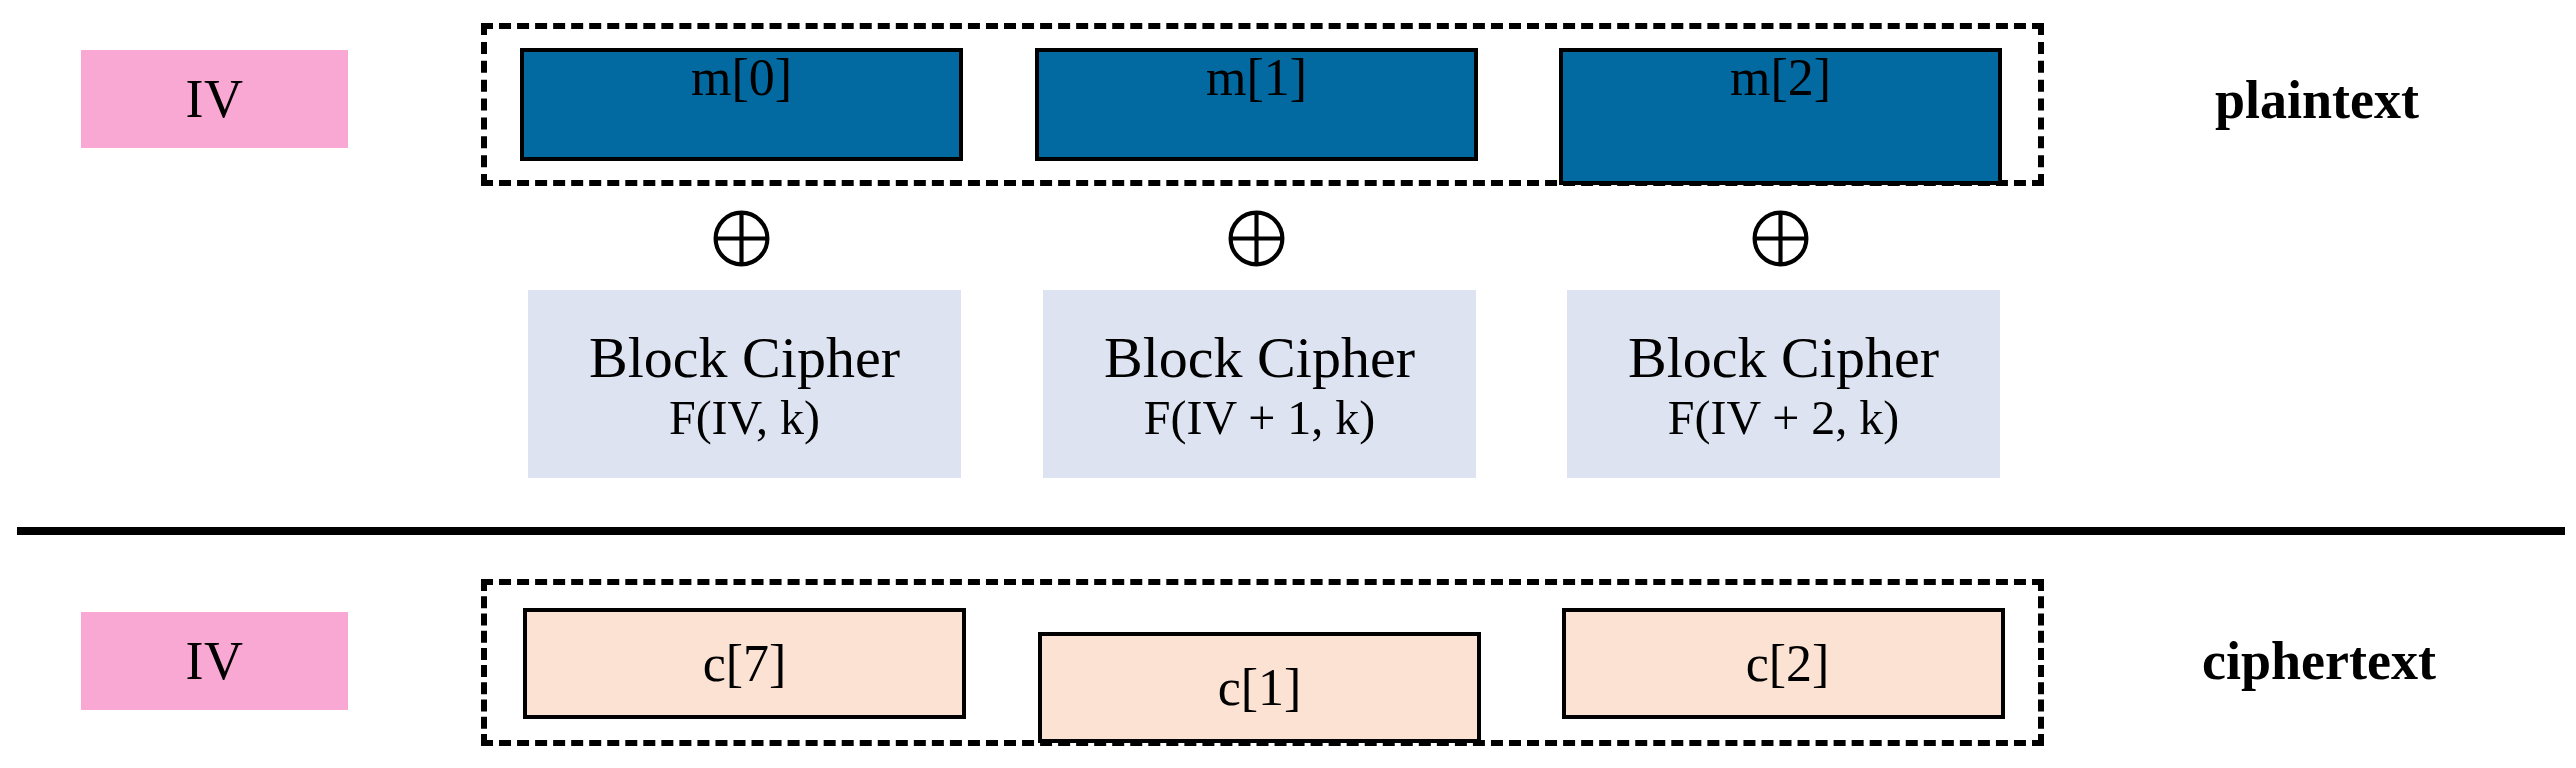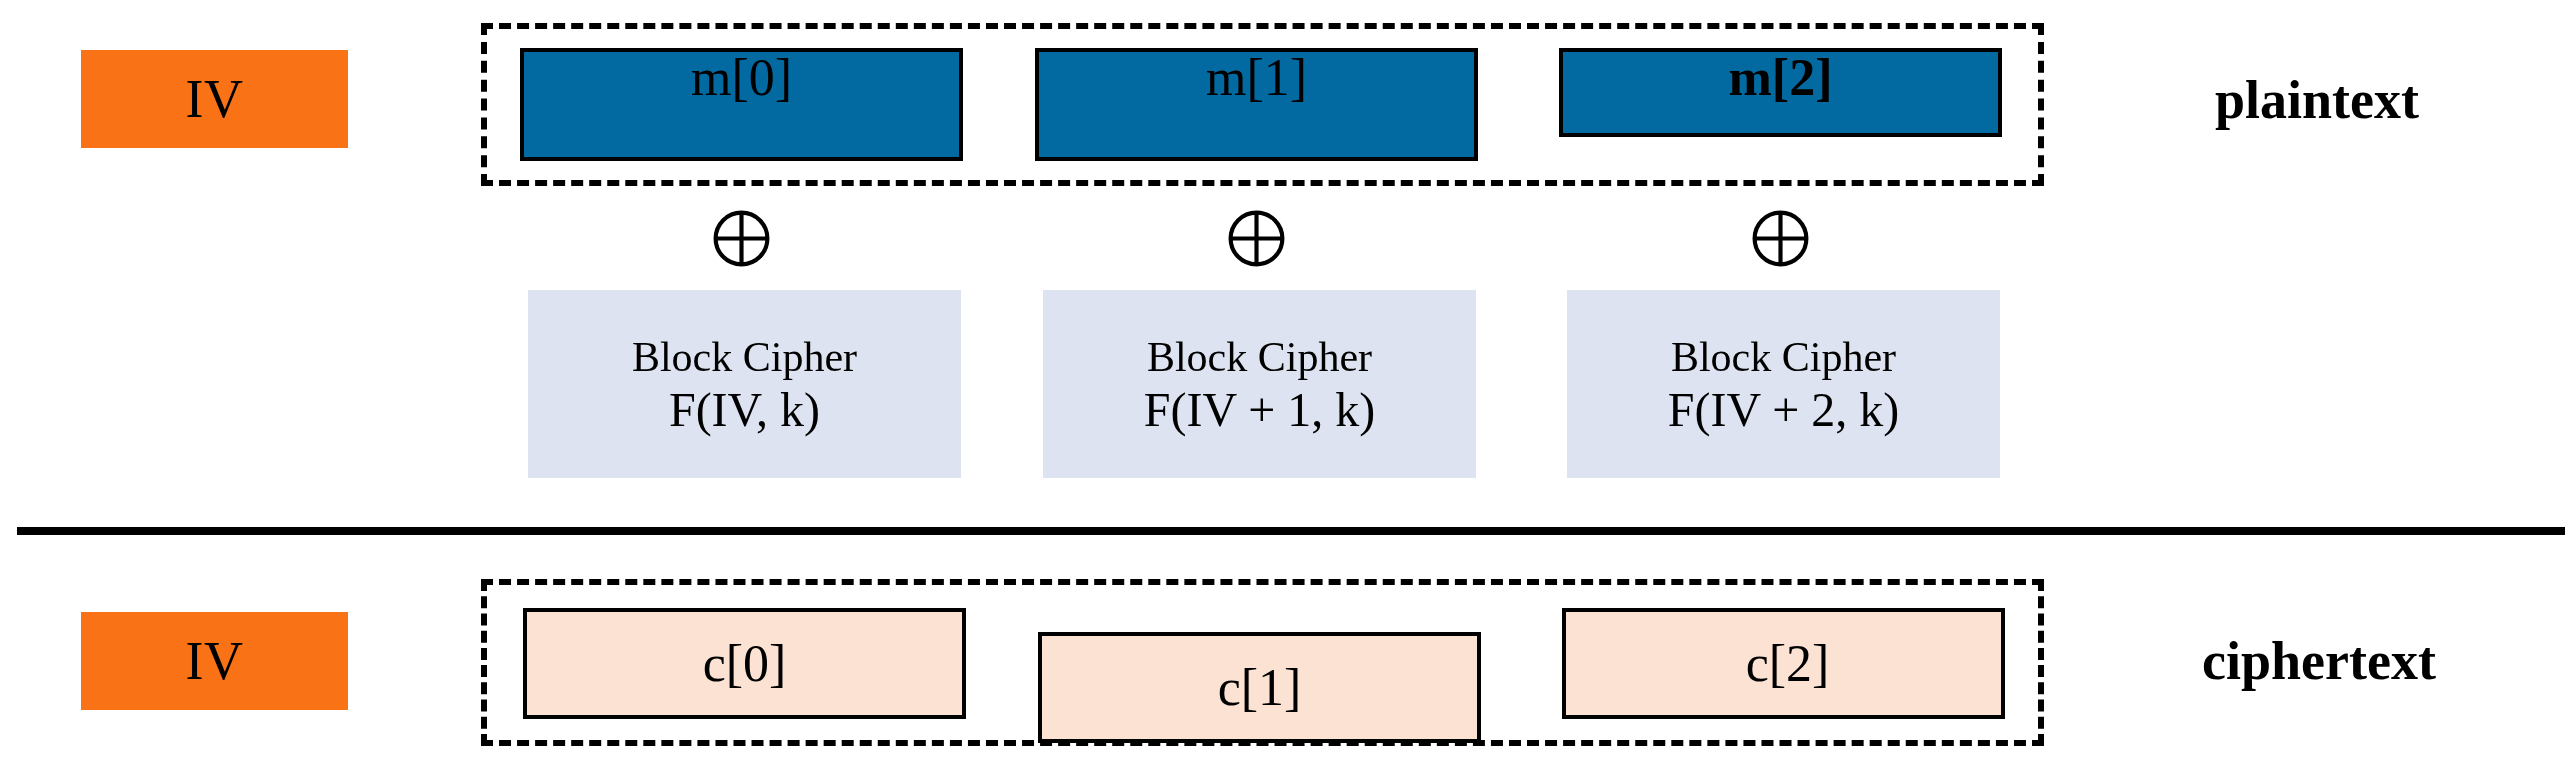--- a/index.html
+++ b/index.html
@@ -17,21 +17,21 @@
     height: 769px;
     background: #ffffff;
     overflow: hidden;
   }
 
   
   .abs { position: absolute; box-sizing: border-box; }
 
   
   .iv-box {
-    background: #f97316;
+    background: #f9a8d4;
     display: flex;
     align-items: center;
     justify-content: center;
     font-size: 54px;
     line-height: 1;
     letter-spacing: 0.5px;
   }
 
   
   .dashed-group {
@@ -64,21 +64,21 @@
   
   .bc-box {
     background: #dde3f0;
     display: flex;
     flex-direction: column;
     align-items: center;
     justify-content: center;
     padding-top: 3.7px;
   }
   .bc-title {
-    font-size: 42px;
+    font-size: 58px;
     line-height: 1.08;
     white-space: nowrap;
   }
   .bc-formula {
     font-size: 48px;
     line-height: 1.12;
     white-space: nowrap;
     margin-top: 1.9px;
   }
 
@@ -116,21 +116,21 @@
   <div class="abs dashed-group" style="left:481px; top:23px; width:1563px; height:163px;"></div>
 
   <div class="abs msg-box" style="left:520px; top:48px; width:443px; height:113px;">
     <span>m[0]</span>
   </div>
 
   <div class="abs msg-box" style="left:1035px; top:48px; width:443px; height:113px;">
     <span>m[1]</span>
   </div>
 
-  <div class="abs msg-box" style="left:1559px; top:48px; width:443px; height:89px;font-weight:bold;">
+  <div class="abs msg-box" style="left:1559px; top:48px; width:443px; height:137px;">
     <span>m[2]</span>
   </div>
 
   <div class="abs side-label" style="left:2215px; top:73px; width:352px; height:65px;">
     <span>plaintext</span>
   </div>
 
   <div class="abs xor" style="left:711px; top:208px;">
     <svg width="61" height="61" viewBox="0 0 66 66" aria-hidden="true">
       <circle cx="33" cy="33" r="28" fill="none" stroke="#000" stroke-width="4.5"></circle>
@@ -178,21 +178,21 @@
 
   <div class="abs separator" style="left:16.7px; top:527px; width:2548px; height:8.3px;"></div>
 
   <div class="abs iv-box" style="left:81px; top:612px; width:267px; height:98px;">
     <span>IV</span>
   </div>
 
   <div class="abs dashed-group" style="left:481px; top:579px; width:1563px; height:167px;"></div>
 
   <div class="abs cipher-out-box" style="left:523px; top:608px; width:443px; height:111px;">
-    <span>c[0]</span>
+    <span>c[7]</span>
   </div>
 
   <div class="abs cipher-out-box" style="left:1038px; top:608px; width:443px; height:111px;margin-top:24px;">
     <span>c[1]</span>
   </div>
 
   <div class="abs cipher-out-box" style="left:1562px; top:608px; width:443px; height:111px;padding-left:8px;">
     <span>c[2]</span>
   </div>
 

